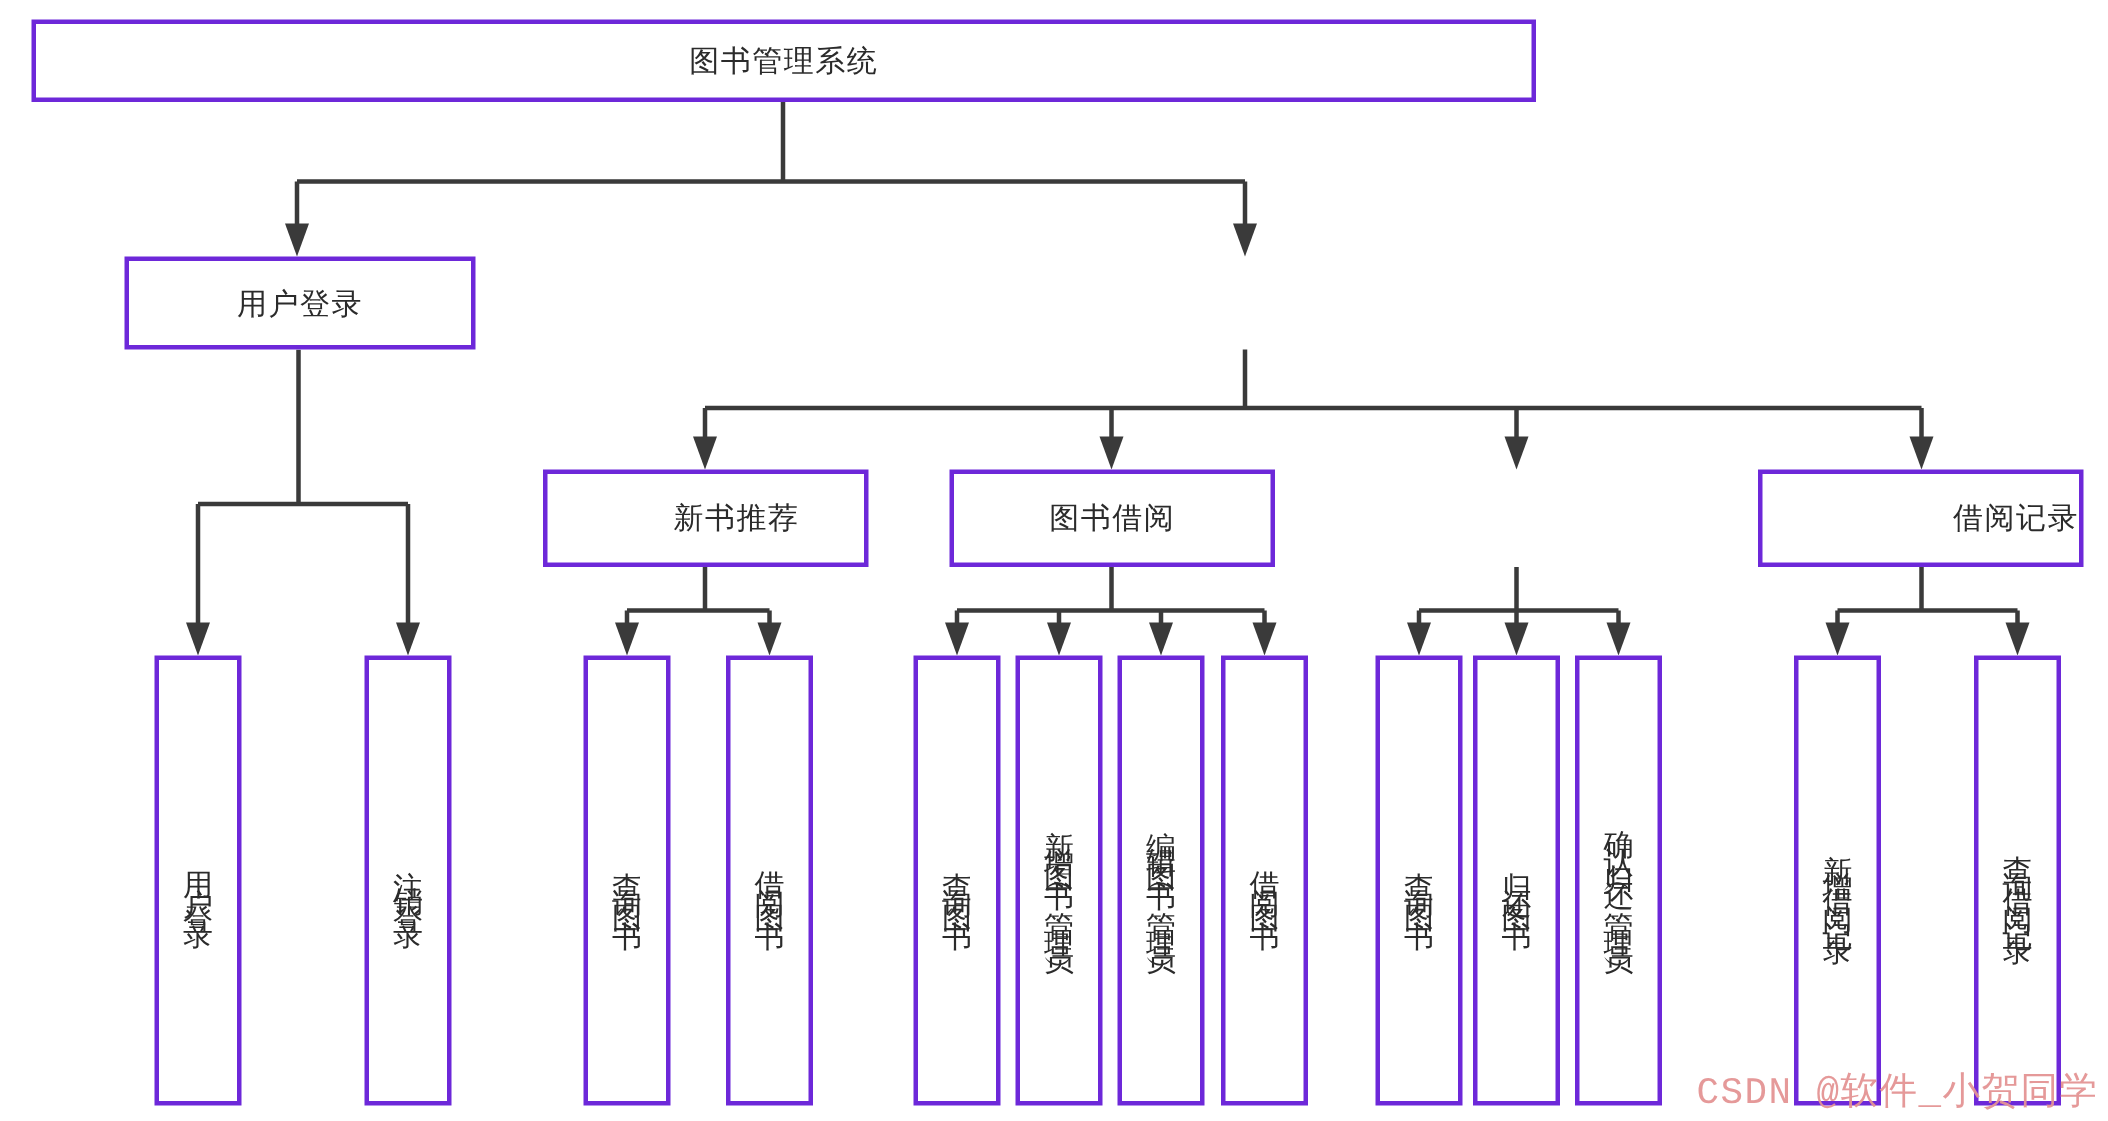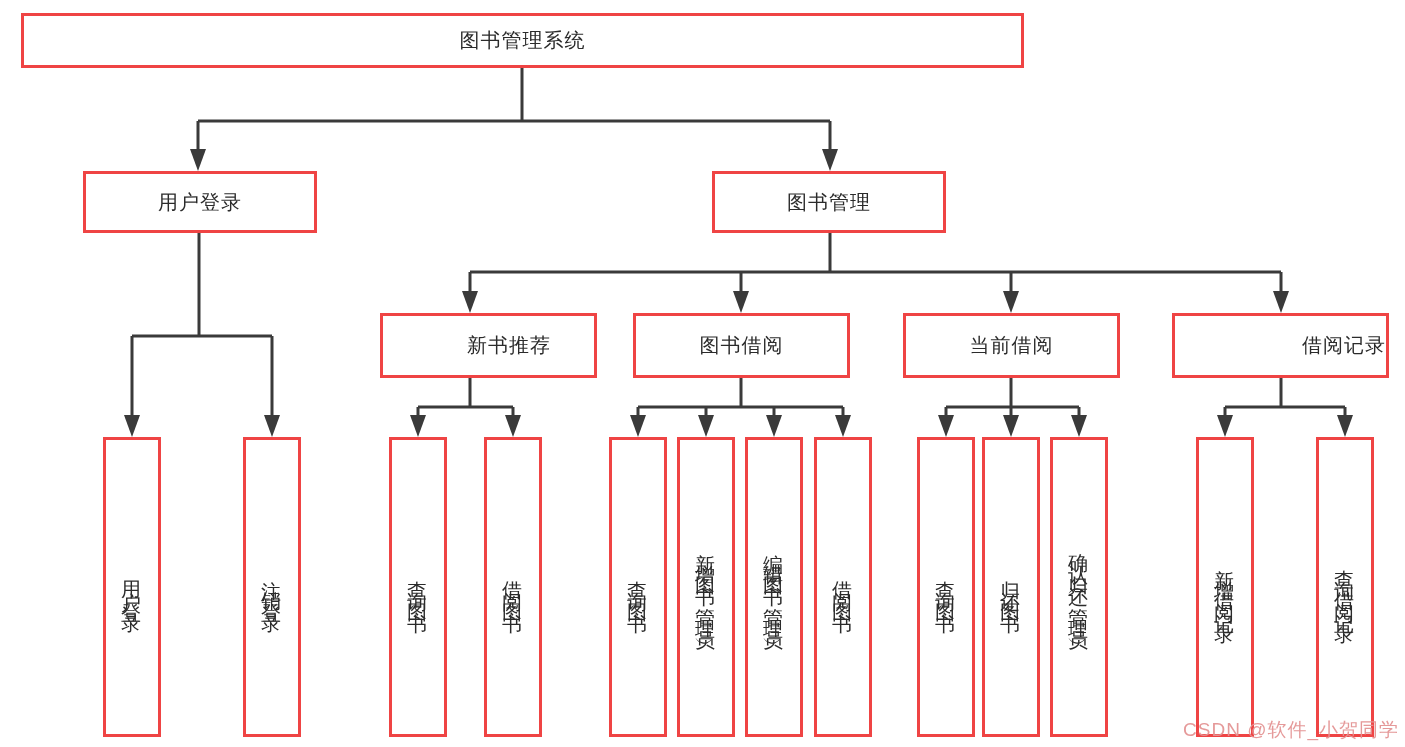--- a/index.html
+++ b/index.html
@@ -13,39 +13,39 @@
     overflow: hidden;
   }
   #connectors {
     position: absolute;
     left: 0; top: 0;
     width: 1405px; height: 747px;
   }
   .box {
     position: absolute;
     box-sizing: border-box;
-    border: 3px solid #ef4444;
+    border: 3px solid #6d28d9;
     background: #ffffff;
     display: flex;
     align-items: center;
     justify-content: center;
     text-align: center;
   }
   .hlabel {
     font-size: 20px;
     letter-spacing: 1px;
     color: #2b2b2b;
     white-space: nowrap;
   }
   .root-box   { left: 21px;  top: 13px;  width: 1003px; height: 55px; }
   .l2-box     { top: 171px; height: 62px; width: 234px; }
   .l2-a       { left: 83px; }
   .l2-b       { left: 712px; }
   .l3-box     { top: 313px; height: 65px; width: 217px; }
-  .l3-1       { left: 380px; padding-left: 41px; }
+  .l3-1       { left: 362px; padding-left: 41px; }
   .l3-2       { left: 633px; text-align: center; }
   .l3-3       { left: 903px; }
   .l3-4       { left: 1172px; justify-content: flex-end; }
   .leaf {
     top: 437px;
     height: 300px;
     width: 58px;
   }
   .vtext {
     writing-mode: vertical-rl;
@@ -64,25 +64,26 @@
   .leaf-c4 { left: 814px; }
   .leaf-d1 { left: 917px; }
   .leaf-d2 { left: 982px; }
   .leaf-d3 { left: 1050px; }
   .leaf-e1 { left: 1196px; }
   .leaf-e2 { left: 1316px; }
   .watermark {
     position: absolute;
     right: 6px;
     bottom: 4px;
-    font-size: 19px;
+    font-size: 25px;
     color: rgba(228, 148, 148, 0.95);
     letter-spacing: 1px;
     z-index: 5;
     white-space: nowrap;
+    font-family: Liberation Mono, monospace;
   }
 </style>
 </head>
 <body>
 
 <div id="canvas">
 
   <svg id="connectors" viewBox="0 0 1405 747" xmlns="http://www.w3.org/2000/svg">
     <g stroke="#3a3a3a" stroke-width="3" fill="none">
 
@@ -126,32 +127,26 @@
     </g>
   </svg>
 
   <div class="box root-box">
     <span class="hlabel">图书管理系统</span>
   </div>
 
   <div class="box l2-box l2-a">
     <span class="hlabel">用户登录</span>
   </div>
-  <div class="box l2-box l2-b">
-    <span class="hlabel">图书管理</span>
-  </div>
 
   <div class="box l3-box l3-1">
     <span class="hlabel">新书推荐</span>
   </div>
   <div class="box l3-box l3-2">
     <span class="hlabel">图书借阅</span>
-  </div>
-  <div class="box l3-box l3-3">
-    <span class="hlabel">当前借阅</span>
   </div>
   <div class="box l3-box l3-4">
     <span class="hlabel">借阅记录</span>
   </div>
 
   <div class="box leaf leaf-a1">
     <span class="vtext">用户登录</span>
   </div>
   <div class="box leaf leaf-a2">
     <span class="vtext">注销登录</span>

